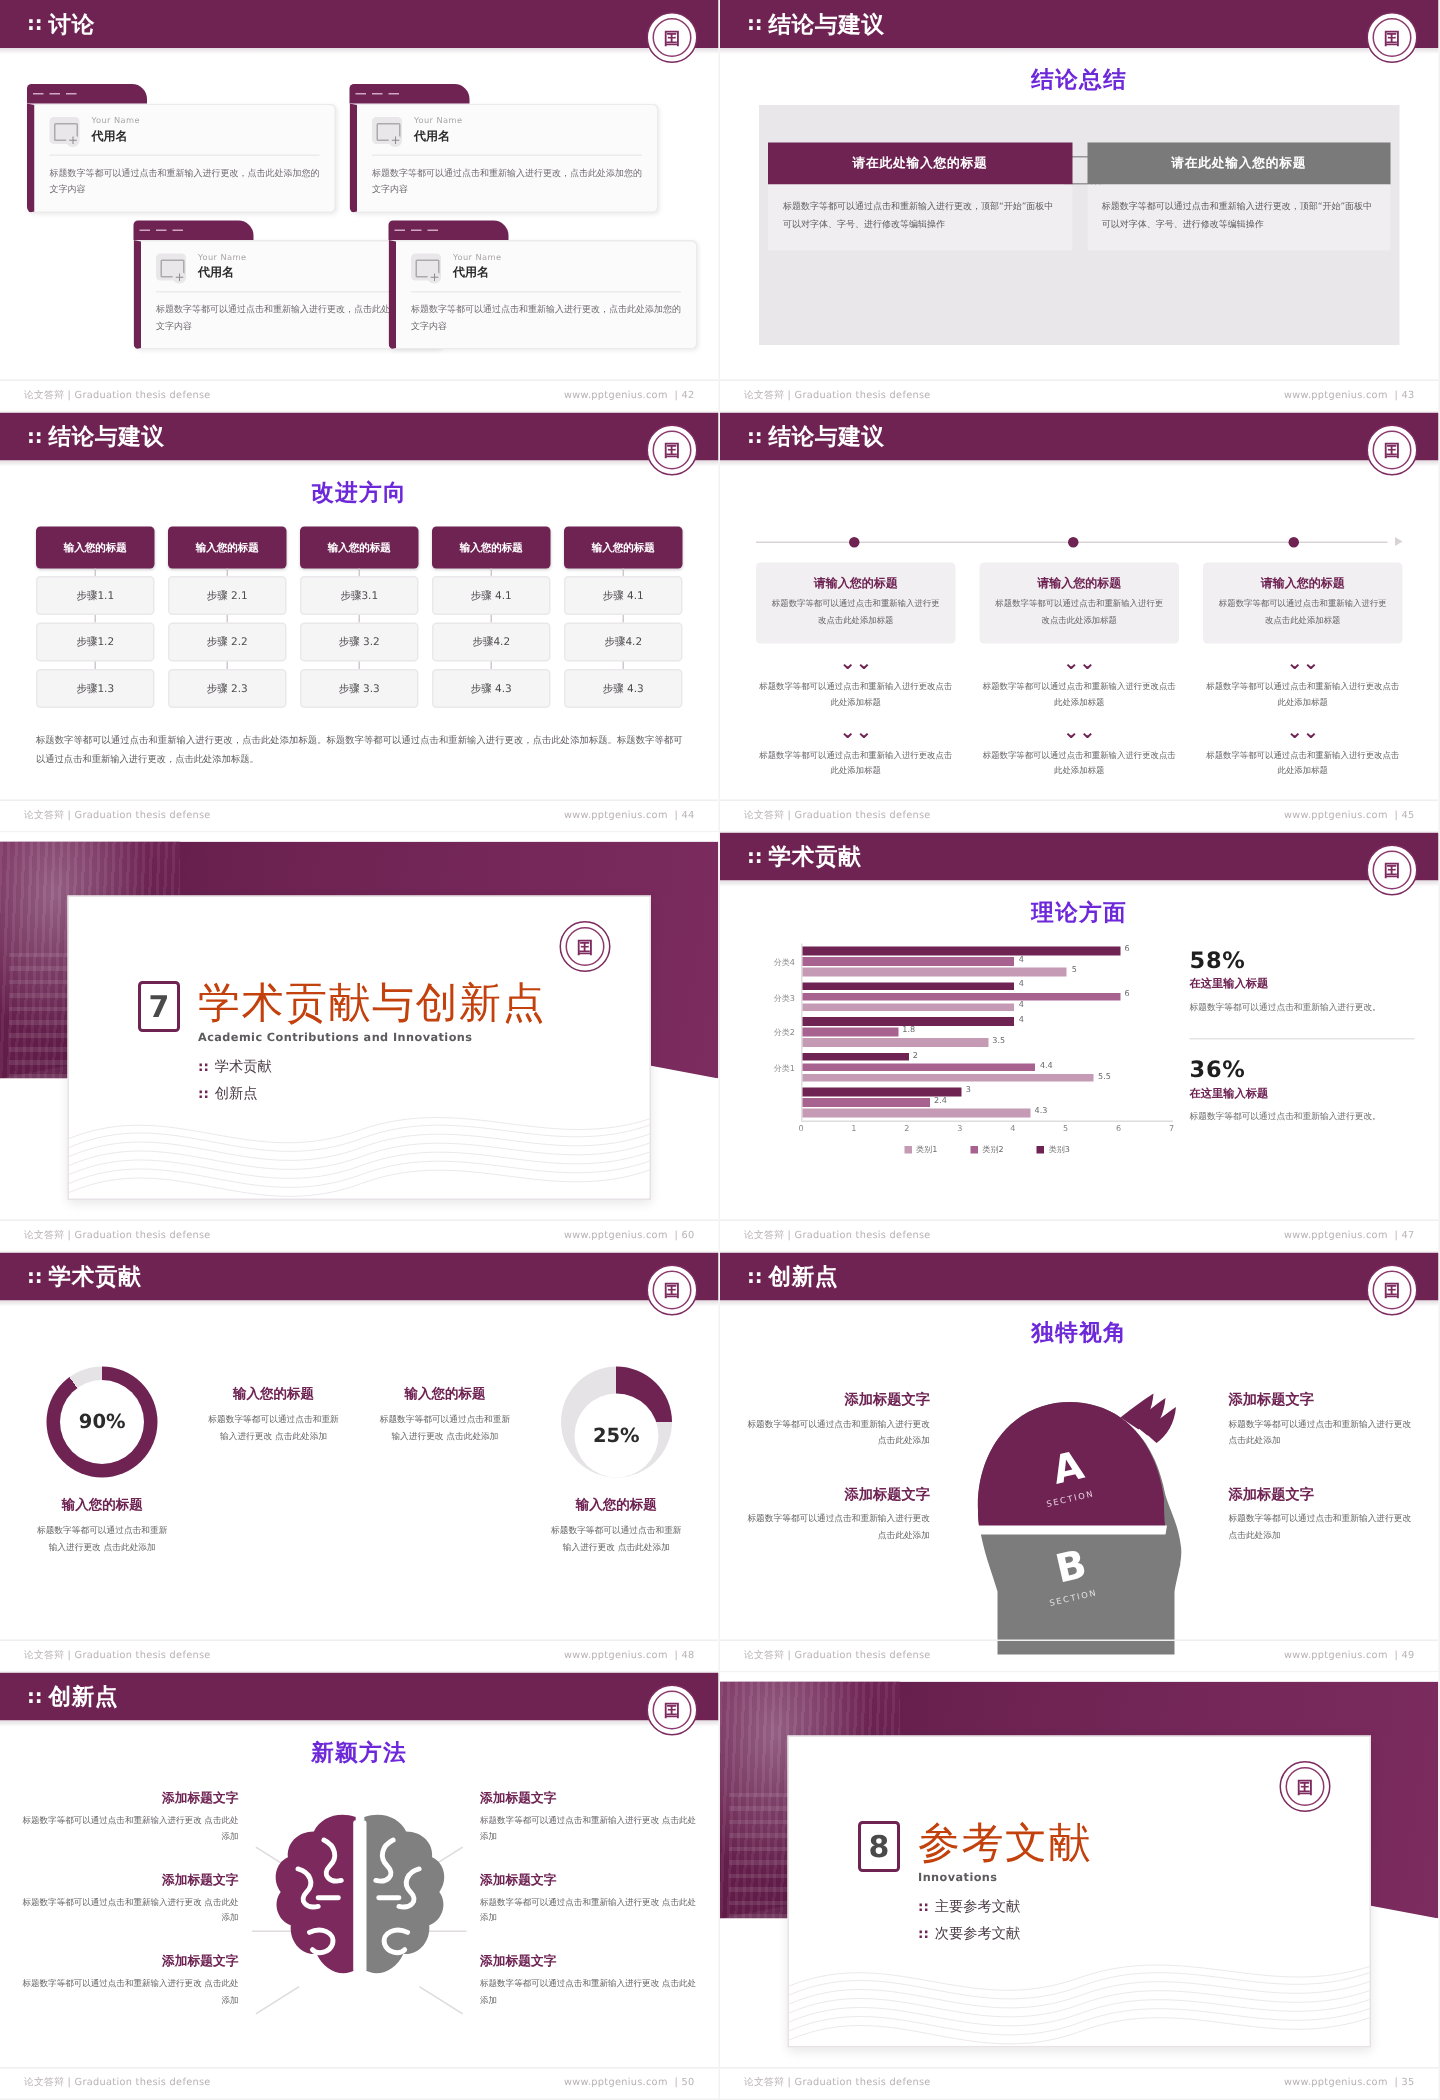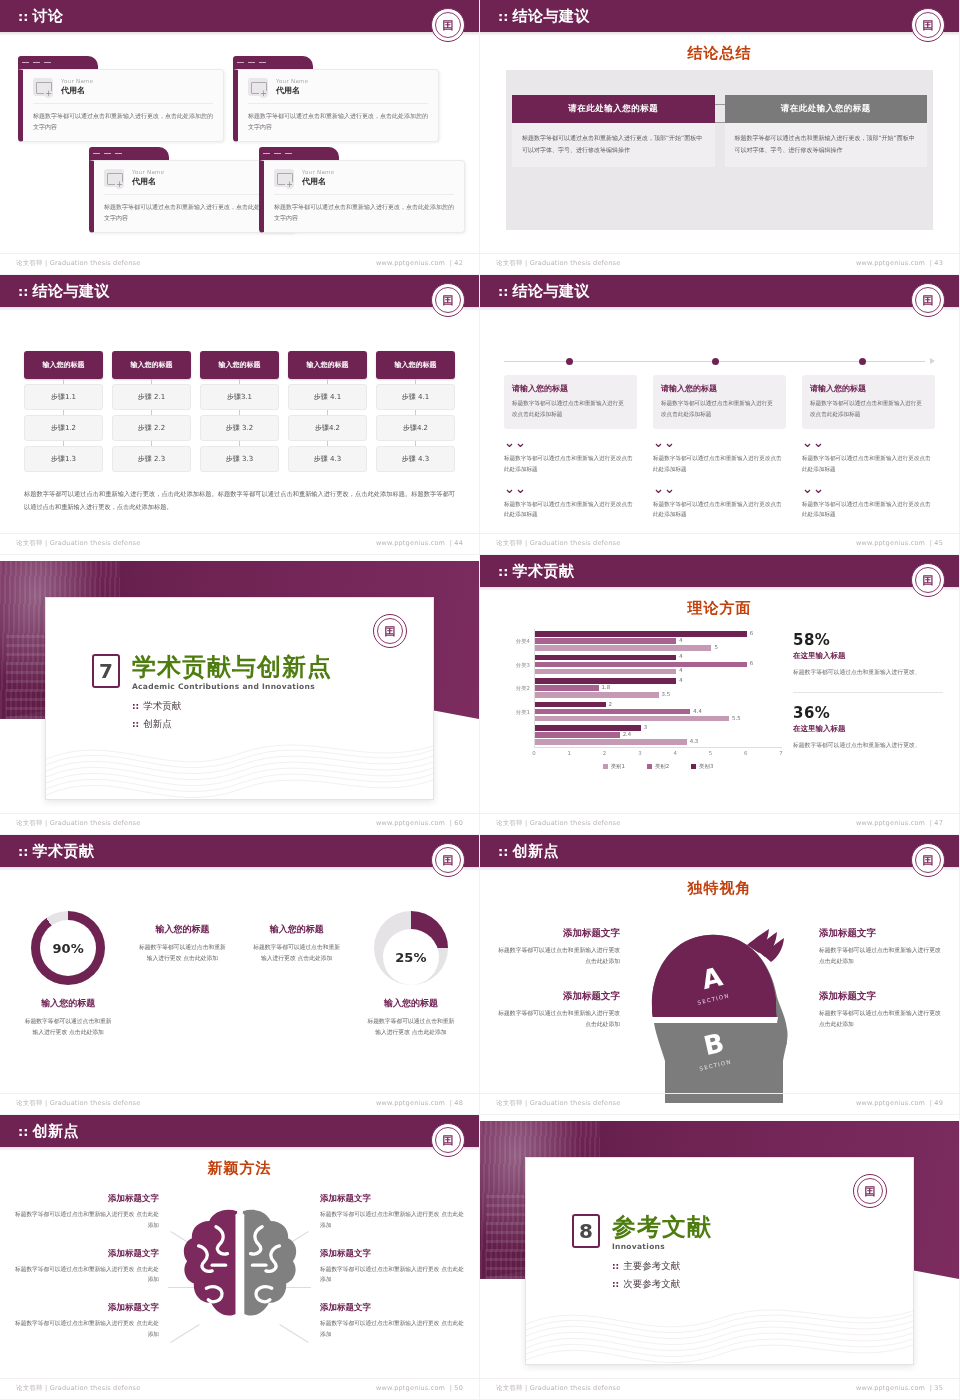--- a/index.html
+++ b/index.html
@@ -66,21 +66,21 @@
     padding: 0 16px;
     font-size: 6.5px; color: #b9b2b6;
     border-top: 1px solid #f0eef0; padding-top: 5px;
   }
   .ftr .fl { letter-spacing: 0.2px; }
   .ftr .fr { letter-spacing: 0.2px; }
   
   .stitle {
     position: absolute; top: 44px; left: 0; right: 0;
     text-align: center;
-    font-size: 15px; font-weight: bold; color: #c2410c;
+    font-size: 15px; font-weight: bold; color: #6d28d9;
     letter-spacing: 1px;
   }
   
   .folders { position: absolute; top: 52px; left: 14px; right: 14px; height: 170px; }
   .fcard { position: absolute; width: 206px; }
   .fcard .tab {
     width: 80px; height: 13px; background: #6e2353;
     border-radius: 3px 10px 0 0; position: relative;
     display: flex; align-items: center;
   }
@@ -153,21 +153,21 @@
   }
   
   .tl { position: absolute; left: 24px; right: 24px; top: 80px; height: 14px; }
   .tl .line { position: absolute; left: 0; right: 10px; top: 6px; height: 1px; background: #d9d3d7; }
   .tl .arrow { position: absolute; right: 0; top: 2.5px;
                width: 0; height: 0; border-left: 5px solid #d9d3d7;
                border-top: 3px solid transparent; border-bottom: 3px solid transparent; }
   .tl .dot { position: absolute; top: 2.5px; width: 7px; height: 7px; border-radius: 50%;
              background: #6e2353; }
   .s45cols { position: absolute; left: 24px; right: 24px; top: 100px; display: flex; gap: 16px; }
-  .s45col { flex: 1; }
+  .s45col { flex: 1; text-align: center; }
   .s45card { background: #f1eff1; border-radius: 3px; padding: 8px 8px 10px; }
   .s45card h4 { font-size: 8px; color: #6e2353; font-weight: bold; margin-bottom: 4px; }
   .s45card p { font-size: 5.6px; color: #67646 7; color: #676467; line-height: 1.9; }
   .chev { color: #6e2353; font-size: 13px; line-height: 1; margin: 7px 0 4px; font-weight: bold; }
   .s45txt { font-size: 5.6px; color: #676467; line-height: 1.9; }
   
   .sec-bg { position: absolute; inset: 0; background: #ffffff; overflow: hidden; }
   .sec-band {
     position: absolute; left: 0; right: 0; top: 6px; height: 158px;
     background: linear-gradient(100deg, #5c1b46 0%, #6e2353 40%, #7c2c5f 100%);
@@ -195,21 +195,21 @@
   .wave {
     position: absolute; left: 0; right: 0; bottom: 0; height: 92px; opacity: 0.85;
   }
   .sec-inner { position: absolute; left: 46px; top: 56px; }
   .sec-row { display: flex; align-items: flex-start; gap: 12px; }
   .sec-num {
     width: 28px; height: 34px; border: 2px solid #6e2353; border-radius: 3px;
     display: flex; align-items: center; justify-content: center;
     font-size: 20px; font-weight: bold; color: #4a4a4a; flex: 0 0 auto;
   }
-  .sec-titles h2 { font-size: 24px; color: #4d7c0f; font-weight: bold; letter-spacing: 1px; line-height: 1.1; }
+  .sec-titles h2 { font-size: 28px; color: #c2410c; font-weight: normal; letter-spacing: 1px; line-height: 1.1; }
   .sec-titles .en { font-size: 7.5px; color: #5e5b5e; font-weight: bold; margin-top: 2px; letter-spacing: 0.3px; }
   .sec-bullets { margin-top: 9px; margin-left: 40px; }
   .sec-bullets div { font-size: 9.5px; color: #4a3a44; margin-bottom: 5px; }
   .sec-bullets b { color: #6e2353; margin-right: 4px; font-size: 9px; }
   .sec-seal { position: absolute; right: 26px; top: 16px; }
   
   .chartwrap { position: absolute; left: 14px; top: 74px; width: 288px; height: 148px; }
   .catlabels { position: absolute; left: 0; top: 0; width: 38px; height: 118px; }
   .catlabels span { position: absolute; right: 2px; font-size: 5.4px; color: #8a878a; }
   .plot { position: absolute; left: 40px; top: 0; right: 0; height: 118px;
@@ -396,20 +396,21 @@
     <div class="hdr">
       <span class="dots">::</span>
       <span class="htxt">结论与建议</span>
     </div>
     <div class="hdr-shadow"></div>
     <div class="seal">
         <div class="inner">
           <span class="glyph">囯</span>
         </div>
       </div>
+    <div class="stitle">改进方向</div>
 
     <div class="tbl">
       <div class="tcol">
         <div class="th">输入您的标题</div>
         <div class="conn"></div>
           <div class="td">步骤1.1</div>
         <div class="conn"></div>
           <div class="td">步骤1.2</div>
         <div class="conn"></div>
           <div class="td">步骤1.3</div>

